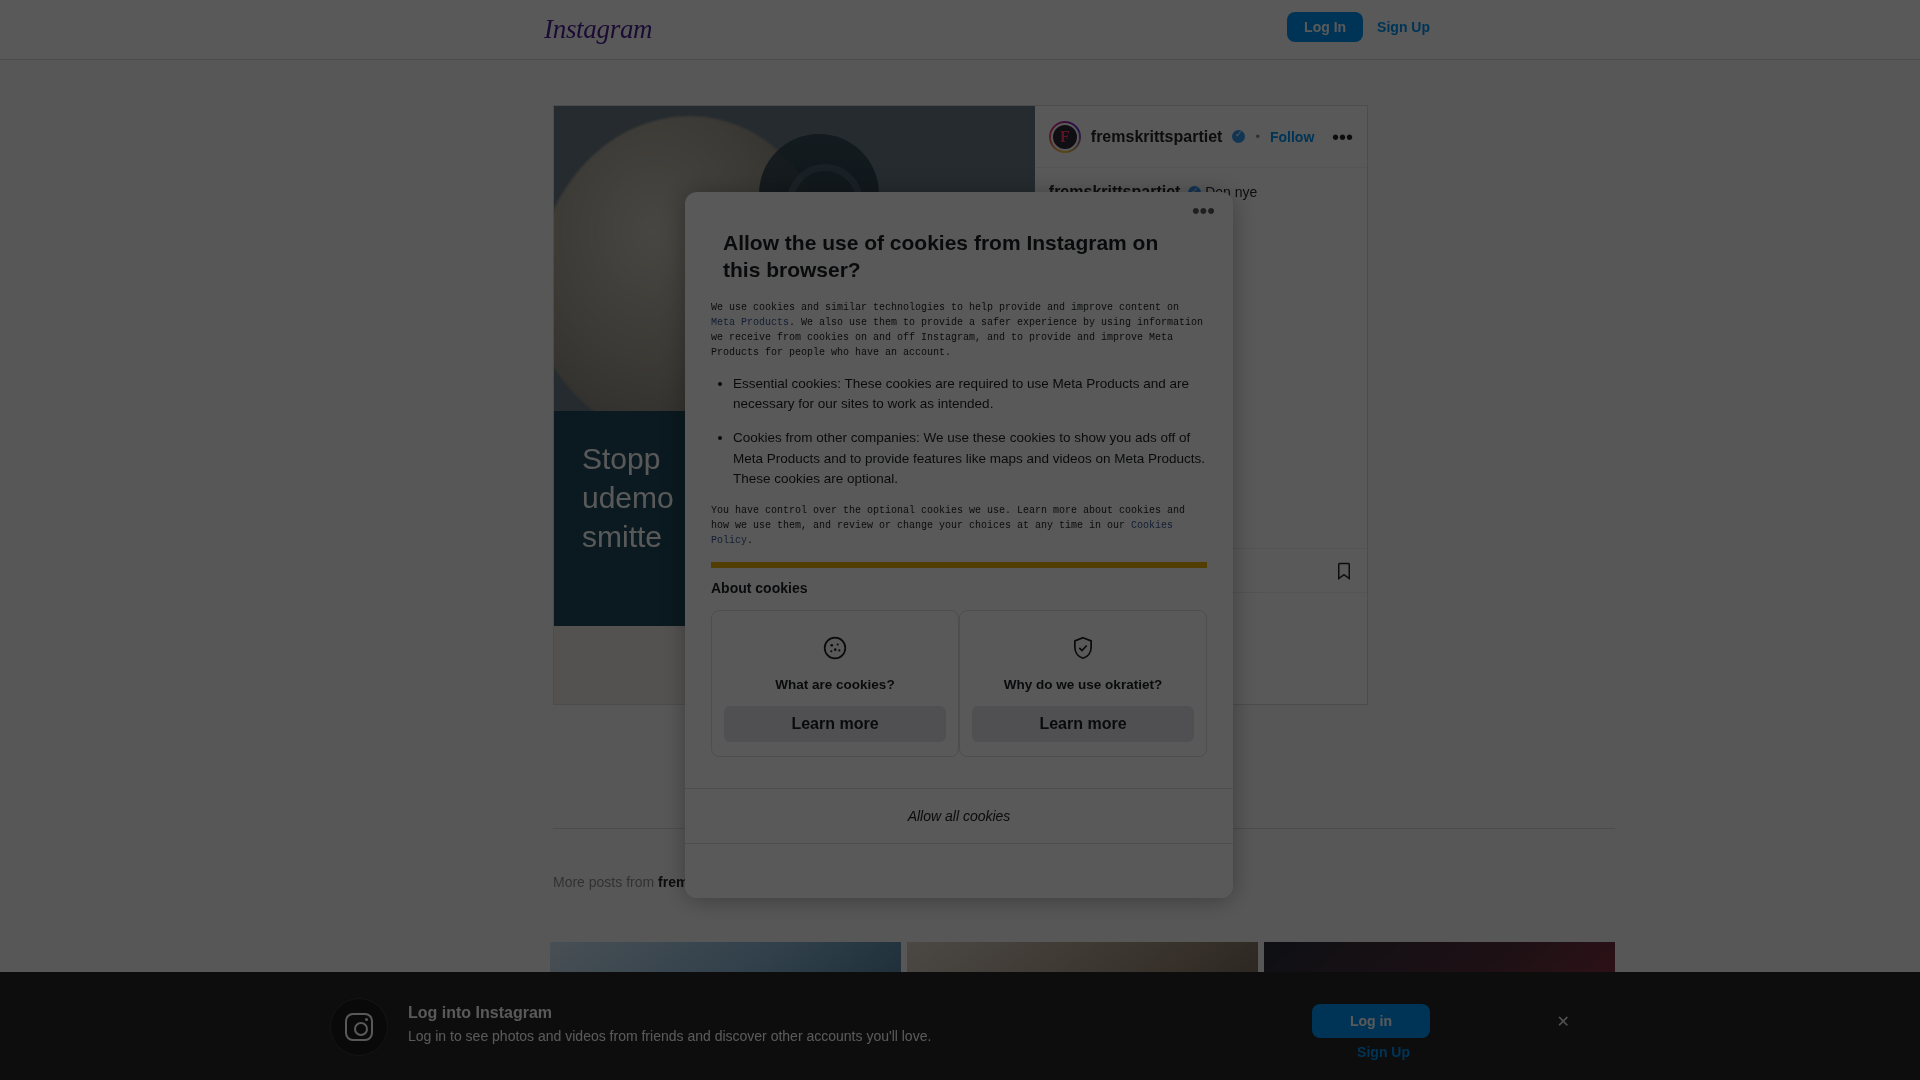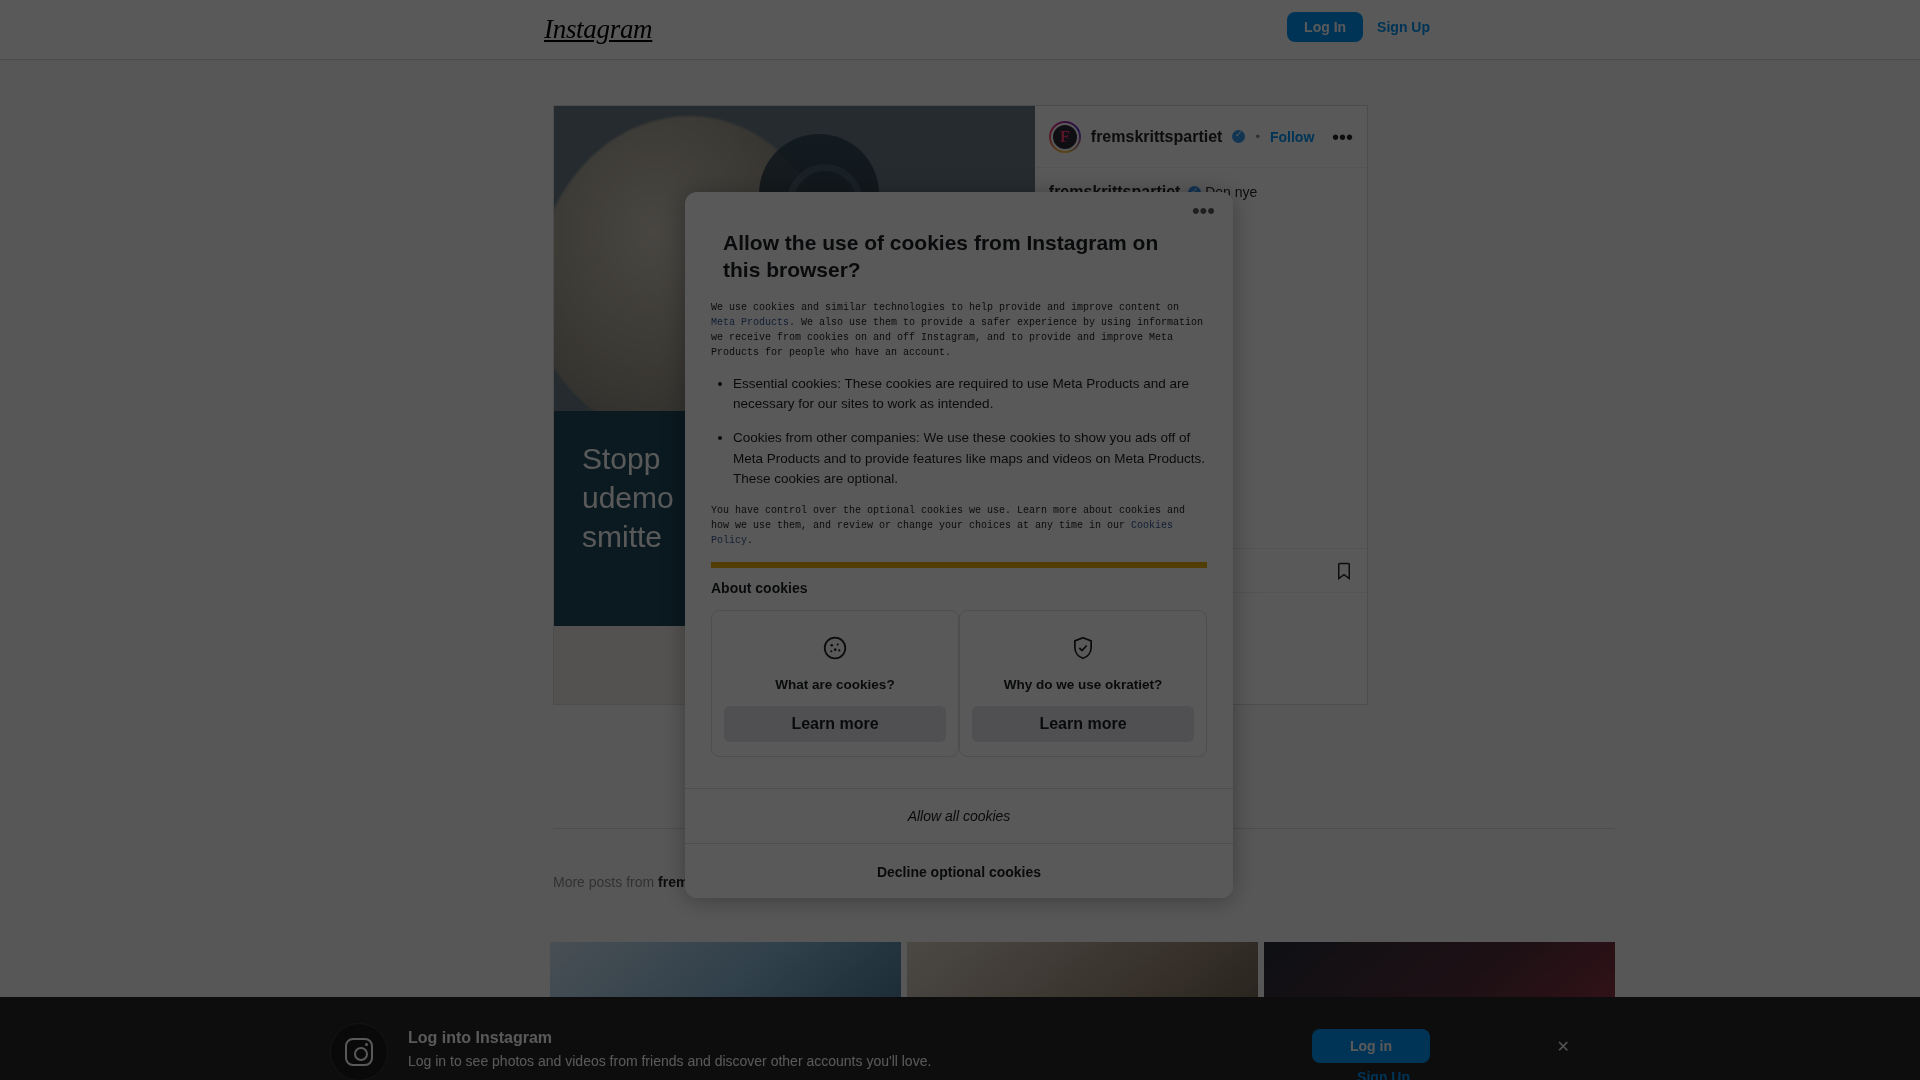--- a/index.html
+++ b/index.html
@@ -21,23 +21,22 @@
   }
   .topbar-inner {
     position: relative;
     width: 940px; margin: 0 auto; height: 60px;
   }
   .ig-logo {
     position: absolute; left: 54px; top: 14px;
     font-family: "Liberation Serif", serif;
     font-size: 27px;
     font-style: italic;
-    color: #000000;
+    color: #4c1d95;
     letter-spacing: -0.3px;
-    text-decoration: underline;
   }
   .topbar-actions {
     position: absolute; right: 0; top: 12px;
     display: flex; align-items: center; gap: 14px;
   }
   .btn-login {
     background: #0095f6; color: #fff;
     border: none; border-radius: 8px;
     font-size: 14px; font-weight: bold;
     padding: 7px 17px; cursor: pointer;
@@ -187,21 +186,21 @@
     width: 1065px; display: flex; gap: 6px;
   }
   .grid-item { width: 351px; height: 200px; overflow: hidden; }
   .g1 { background: linear-gradient(140deg,#cfe3f2 0%,#8bb7d6 40%,#1f4f6e 100%); }
   .g2 { background: linear-gradient(140deg,#d8cfc2 0%,#9c8b78 50%,#453a2e 100%); }
   .g3 { background: linear-gradient(140deg,#2a2f3a 0%,#57303c 45%,#c43a4e 100%); }
 
   
   .bottom-banner {
     position: absolute; left: 0; bottom: 0;
-    width: 1920px; height: 83px;
+    width: 1920px; height: 108px;
     background: #262626;
     z-index: 6;
   }
   .bb-inner { position: relative; width: 1260px; margin: 0 auto; height: 110px; }
   .bb-icon {
     position: absolute; left: 0; top: 26px;
     width: 58px; height: 58px; border-radius: 50%;
     background: #1c1c1c; border: 1px solid #3a3a3a;
     display: flex; align-items: center; justify-content: center;
   }
@@ -457,15 +456,14 @@
           </svg>
         </div>
         <div class="card-title">Why do we use okratiet?</div>
         <button class="card-btn">Learn more</button>
       </div>
     </div>
   </div>
 
   <div class="modal-footer">
     <button class="footer-btn first">Allow all cookies</button>
-    <button class="footer-btn second">Decline optional cookies</button>
   </div>
 </div>
 
 </body></html>

